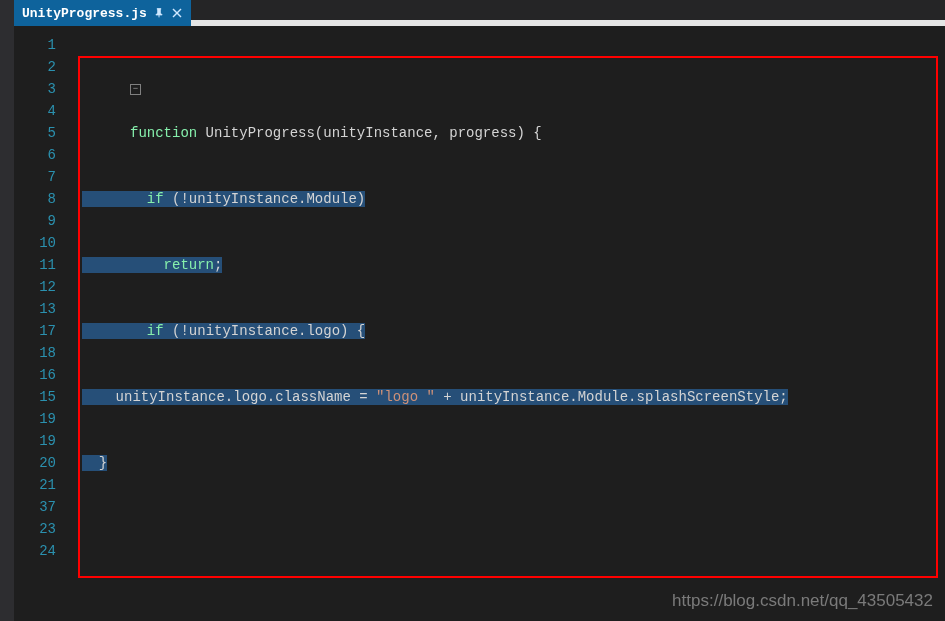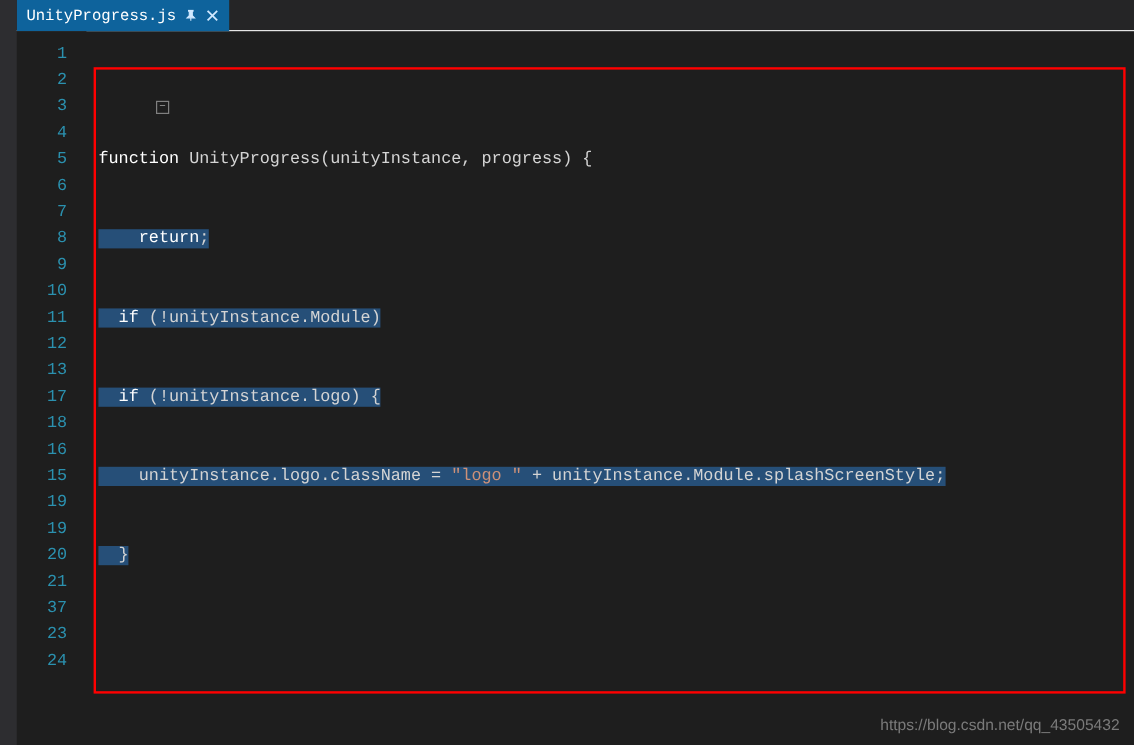--- a/index.html
+++ b/index.html
@@ -16,21 +16,22 @@
     width: 945px;
     height: 621px;
     background: #1e1e1e;
     position: relative;
   }
   .tab-bar {
     height: 26px;
     background: #252526;
     display: flex;
     align-items: stretch;
-    border-bottom: 1px solid #e5e5e5;
+    border-bottom: 6px solid #e5e5e5;
+    font-weight: bold;
   }
   .side-gutter-left {
     position: absolute;
     left: 0;
     top: 0;
     width: 14px;
     height: 621px;
     background: #2d2d30;
     z-index: 5;
   }
@@ -84,21 +85,21 @@
     position: relative;
     padding-top: 8px;
     line-height: 22px;
     white-space: pre;
   }
   .row { height: 22px; position: relative; padding-left: 10px; }
   .sel {
     background: #264f78;
   }
   
-  .kw   { color: #ffffff; }   
+  .kw   { color: #86efac; margin-left: 48px; }   
   .id   { color: #d4d4d4; }
   .str  { color: #ce9178; }
   .collapse-marker {
     position: absolute;
     left: 58px;
     width: 11px;
     height: 11px;
     border: 1px solid #808080;
     background: #1e1e1e;
     color: #a0a0a0;
@@ -114,21 +115,21 @@
     top: 30px;
     width: 860px;
     height: 522px;
     pointer-events: none;
   }
   .watermark {
     position: absolute;
     right: 12px;
     bottom: 10px;
     color: #7a7a7a;
-    font-size: 13px;
+    font-size: 17px;
     font-family: Arial, sans-serif;
   }
   .line-wrap { position: relative; }
 </style>
 </head>
 <body>
 
 <div class="editor-container">
   <div class="side-gutter-left"></div>
 
@@ -174,22 +175,22 @@
       <div class="ln">20</div>
       <div class="ln">21</div>
       <div class="ln">37</div>
       <div class="ln">23</div>
       <div class="ln">24</div>
     </div>
 
     <div class="code">
       <div class="line-wrap"><div class="collapse-marker">−</div>
         <div class="row"><span class="id"><span class="kw">function</span> UnityProgress(unityInstance, progress) {</span></div></div>
+      <div class="row"><span class="sel id">  <span class="kw">if</span> (!unityInstance.Module)</span></div>
       <div class="row"><span class="sel id">    <span class="kw">return</span>;</span></div>
-      <div class="row"><span class="sel id">  <span class="kw">if</span> (!unityInstance.Module)</span></div>
       <div class="row"><span class="sel id">  <span class="kw">if</span> (!unityInstance.logo) {</span></div>
       <div class="row"><span class="sel id">    unityInstance.logo.className = <span class="str">"logo "</span> + unityInstance.Module.splashScreenStyle;</span></div>
       <div class="row"><span class="sel id">  }</span></div>
       
       
       
       
       
       
       

